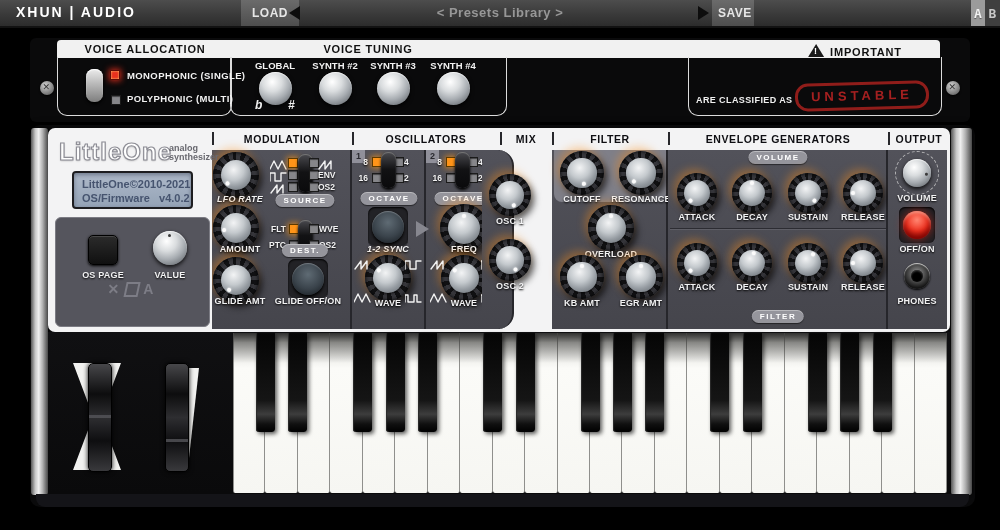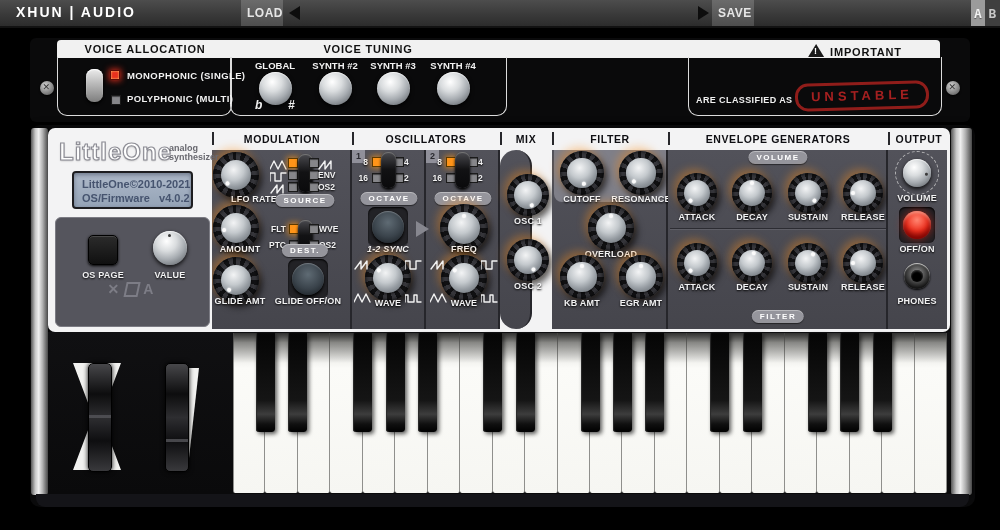--- a/index.html
+++ b/index.html
@@ -7,21 +7,21 @@
   .app{position:relative;width:1000px;height:530px;background:#000;}
 
   
   .titlebar{position:absolute;left:0;top:0;width:1000px;height:26px;
     background:linear-gradient(180deg,#4d4d4d 0%,#3a3a3a 55%,#2c2c2c 100%);
     border-bottom:2px solid #121212;}
   .brand{position:absolute;left:16px;top:4px;color:#fff;font-weight:bold;font-size:14px;letter-spacing:2px;}
   .bar-btn{position:absolute;top:0;height:26px;border:none;cursor:pointer;
     background:linear-gradient(180deg,#6b6b6b,#4e4e4e);color:#e6e6e6;font-weight:bold;
     font-size:12px;font-family:"Liberation Sans",sans-serif;letter-spacing:.5px;padding:0 6px;}
-  .btn-load{left:241px;width:42px;}
+  .btn-load{left:241px;width:58px;}
   .btn-save{left:712px;width:42px;}
   .tri{position:absolute;top:6px;width:0;height:0;border-top:7px solid transparent;border-bottom:7px solid transparent;cursor:pointer;}
   .tri-left{left:289px;border-right:11px solid #0d0d0d;}
   .tri-right{left:698px;border-left:11px solid #0d0d0d;}
   .preset-display{position:absolute;left:350px;top:5px;width:300px;text-align:center;
     color:#979797;font-weight:bold;font-size:13px;letter-spacing:.5px;cursor:pointer;}
   .ab-btn{position:absolute;top:0;height:26px;border:none;cursor:pointer;font-weight:bold;
     font-size:13px;font-family:"DejaVu Sans Mono",monospace;padding:0;}
   .ab-a{left:971px;width:14px;background:#9b9b9b;color:#f2f2f2;text-shadow:0 1px 1px #555;}
   .ab-b{left:985px;width:15px;background:#3f3f3f;color:#c9c9c9;}
@@ -161,20 +161,21 @@
 </style>
 </head>
 <body>
 
 <div class="app">
 
   <header class="titlebar">
     <div class="brand">XHUN | AUDIO</div>
     <button class="bar-btn btn-load">LOAD</button>
     <span class="tri tri-left"></span>
+    <div class="preset-display">&lt; Presets Library &gt;</div>
     <span class="tri tri-right"></span>
     <button class="bar-btn btn-save">SAVE</button>
     <button class="ab-btn ab-a">A</button>
     <button class="ab-btn ab-b">B</button>
   </header>
 
   <section class="rack">
     <span class="screw" style="left:10px;top:43px;"></span>
     <span class="screw" style="left:916px;top:43px;"></span>
     <div class="rack-strip"></div>
@@ -234,21 +235,21 @@
       <span class="strip-tick" style="left:452px;"></span>
         <span class="strip-tick" style="left:504px;"></span>
       <span class="strip-tick" style="left:620px;"></span>
         <span class="strip-tick" style="left:840px;"></span>
 
       <div class="pgroup">
         <div class="sec" id="sec-mod" style="left:161px;width:140px;">
             <div class="knob" style="left: 1px; top: 2px; width: 46px; height: 46px;">
               <span class="pointer" style="transform: rotate(-135deg);"></span>
             </div>
-            <div class="klabel" style="left: 42px; top: 44px;">LFO RATE</div>
+            <div class="klabel" style="left: 28px; top: 44px; font-style: italic;">LFO RATE</div>
             <div class="knob" style="left: 1px; top: 55px; width: 46px; height: 46px;">
               <span class="pointer" style="transform: rotate(-100deg);"></span>
             </div>
             <div class="klabel" style="left: 28px; top: 94px;">AMOUNT</div>
             <div class="knob" style="left: 1px; top: 107px; width: 46px; height: 46px;">
               <span class="pointer" style="transform: rotate(-145deg);"></span>
             </div>
             <div class="klabel" style="left: 28px; top: 146px;">GLIDE AMT</div>
             <span class="wicon" style="left: 58px; top: 7px;"><svg width="17" height="11" viewBox="0 0 17 11">
                 <polyline points="0,9 4,1 8,9 12,1 16,9" fill="none" stroke="#f2f2f2" stroke-width="1.4" stroke-linejoin="round" stroke-linecap="round"></polyline>
@@ -346,21 +347,21 @@
             <span class="wicon" style="left: 129px; top: 107px;"><svg width="17" height="11" viewBox="0 0 17 11">
                 <polyline points="0,9 0,1 5,1 5,9 11,9 11,1 16,1" fill="none" stroke="#f2f2f2" stroke-width="1.4" stroke-linejoin="round" stroke-linecap="round"></polyline>
               </svg></span>
             <span class="wicon" style="left: 78px; top: 140px;"><svg width="17" height="11" viewBox="0 0 17 11">
                 <polyline points="0,9 4,1 8,9 12,1 16,9" fill="none" stroke="#f2f2f2" stroke-width="1.4" stroke-linejoin="round" stroke-linecap="round"></polyline>
               </svg></span>
             <span class="wicon" style="left: 129px; top: 140px;"><svg width="17" height="11" viewBox="0 0 17 11">
                 <polyline points="0,9 0,2 3,2 3,9 9,9 9,2 12,2 12,9 16,9" fill="none" stroke="#f2f2f2" stroke-width="1.4" stroke-linejoin="round" stroke-linecap="round"></polyline>
               </svg></span>
           </div>
-        <div class="sec" id="sec-mix" style="left:449px;width:32px;border-radius:26px;">
+        <div class="sec" id="sec-mix" style="left:431px;width:32px;border-radius:26px;">
             <div class="knob" style="left: 7px; top: 24px; width: 42px; height: 42px;">
               <span class="pointer" style="transform: rotate(160deg);"></span>
             </div>
             <div class="klabel" style="left: 28px; top: 66px;">OSC 1</div>
             <div class="knob" style="left: 7px; top: 89px; width: 42px; height: 42px;">
               <span class="pointer" style="transform: rotate(150deg);"></span>
             </div>
             <div class="klabel" style="left: 28px; top: 131px;">OSC 2</div>
           </div>
         <div class="sec" id="sec-filter" style="left:501px;width:116px;">

